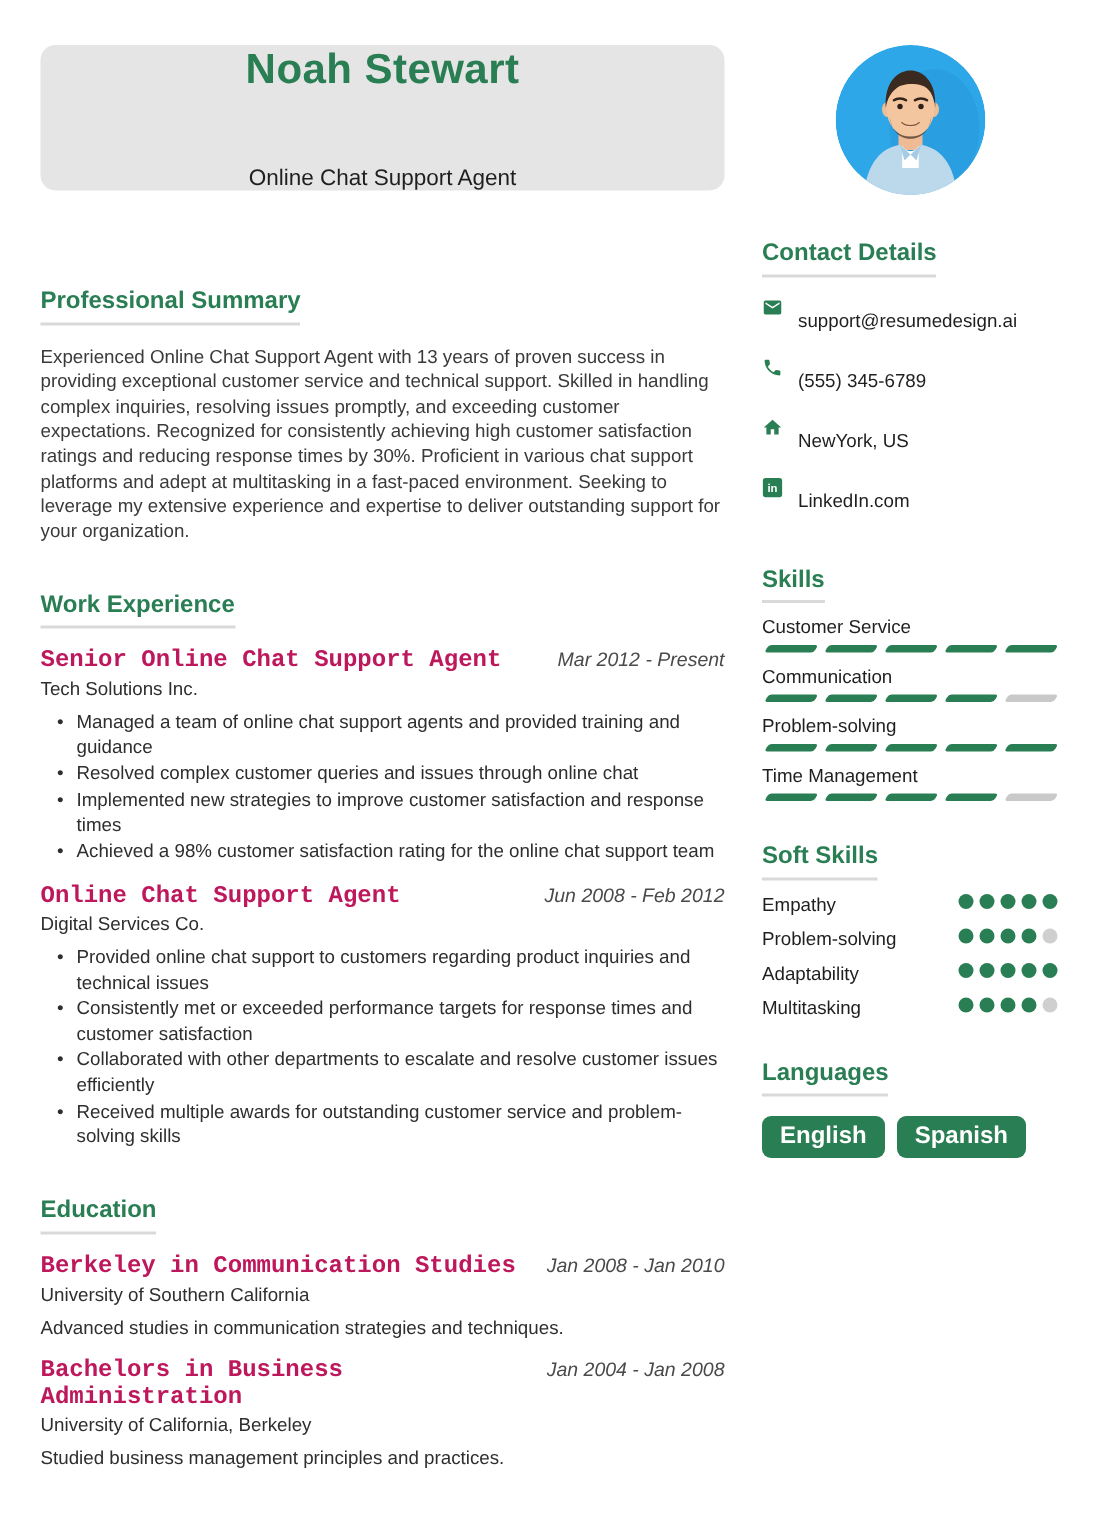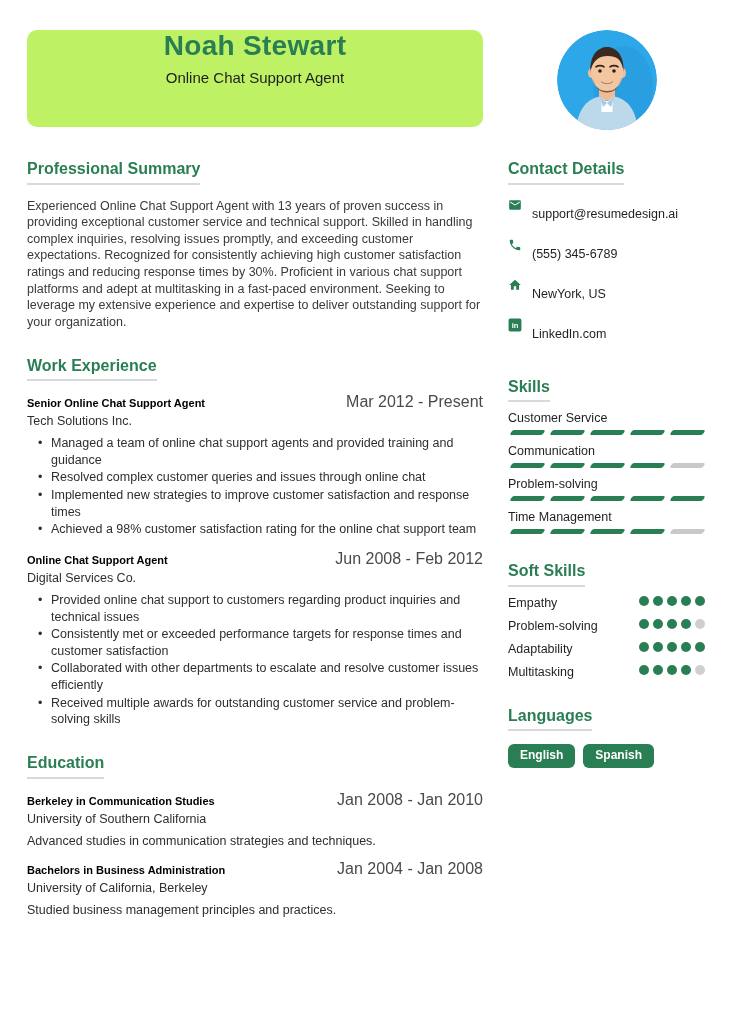--- a/index.html
+++ b/index.html
@@ -7,48 +7,48 @@
   body {
     width:730px; height:1024px; background:#ffffff;
     font-family:"Liberation Sans", sans-serif; color:#333;
     overflow:hidden;
   }
   .page { width:730px; height:1024px; padding:30px 25px 20px 27px; }
 
   
   .header-row { display:flex; align-items:flex-start; margin-bottom:30px; }
   .header-card {
-    width:456px; height:97px; background:#bef264; border-radius:10px;
-    display:flex; flex-direction:column; justify-content:flex-start; align-items:center;
+    width:456px; height:97px; background:#e5e5e5; border-radius:10px;
+    display:flex; flex-direction:column; justify-content:space-between; align-items:center;
   }
   .name { font-size:28px; font-weight:bold; color:#2a7e53; letter-spacing:.3px; }
   .headline { font-size:15px; color:#1f1f1f; margin-top:7px; }
   .avatar-wrap { width:197px; margin-left:25px; display:flex; justify-content:center; padding-top:0; }
   .avatar { width:100px; height:100px; border-radius:50%; overflow:hidden; display:block; }
 
   
   .columns { display:flex; }
   .main-col { width:456px; }
   .side-col { width:197px; margin-left:25px; }
 
   .section-heading {
     display:inline-block; font-size:16px; font-weight:bold; color:#2a7e53;
     padding-bottom:5px; border-bottom:2px solid #d9d9d9; line-height:1.1;
   }
-  .main-section { margin-bottom:26px; }
+  .main-section { margin-bottom:26px;margin-top:32px; }
   .side-section { margin-bottom:28px; }
 
   
   .summary-text { font-size:12.5px; line-height:1.33; color:#3a3a3a; margin:13px 0 0 0; }
 
   
   .entry { margin-top:12px; }
   .entry-head { display:flex; justify-content:space-between; align-items:baseline; }
-  .entry-title { font-weight:bold; font-size:11px; color:#000000; }
-  .entry-date { font-size:16px; color:#4a4a4a; white-space:nowrap; }
+  .entry-title { font-weight:bold; font-size:16px; color:#be185d;font-family:Liberation Mono, monospace; }
+  .entry-date { font-size:13px; color:#4a4a4a; white-space:nowrap;font-style:italic; }
   .entry-sub { font-size:12.5px; color:#2e2e2e; margin-top:3px; }
   ul.bullets { margin:7px 0 0 0; padding:0 0 0 24px; list-style:none; }
   ul.bullets li {
     font-size:12.5px; line-height:1.33; color:#2e2e2e; position:relative; margin-bottom:1px;
   }
   ul.bullets li::before { content:"\2022"; position:absolute; left:-13px; color:#2e2e2e; }
   .entry-desc { font-size:12.5px; color:#2e2e2e; margin-top:8px; }
 
   
   .contact-list { margin-top:13px; }
@@ -72,21 +72,21 @@
   .soft-row { display:flex; justify-content:space-between; margin-top:9px; }
   .soft-name { font-size:12.5px; color:#1f1f1f; }
   .dots { display:flex; gap:4px; }
   .dot { width:10px; height:10px; border-radius:50%; }
   .dot.on  { background:#2a7e53; }
   .dot.off { background:#cfcfcf; }
 
   
   .badges { display:flex; gap:8px; margin-top:13px; }
   .badge {
-    background:#2a7e53; color:#fff; font-size:12px; font-weight:bold;
+    background:#2a7e53; color:#fff; font-size:16px; font-weight:bold;
     padding:5px 12px; border-radius:6px; line-height:1.1;
   }
 </style>
 </head>
 <body>
 
 <div class="page">
 
   <div class="header-row">
     <div class="header-card">

